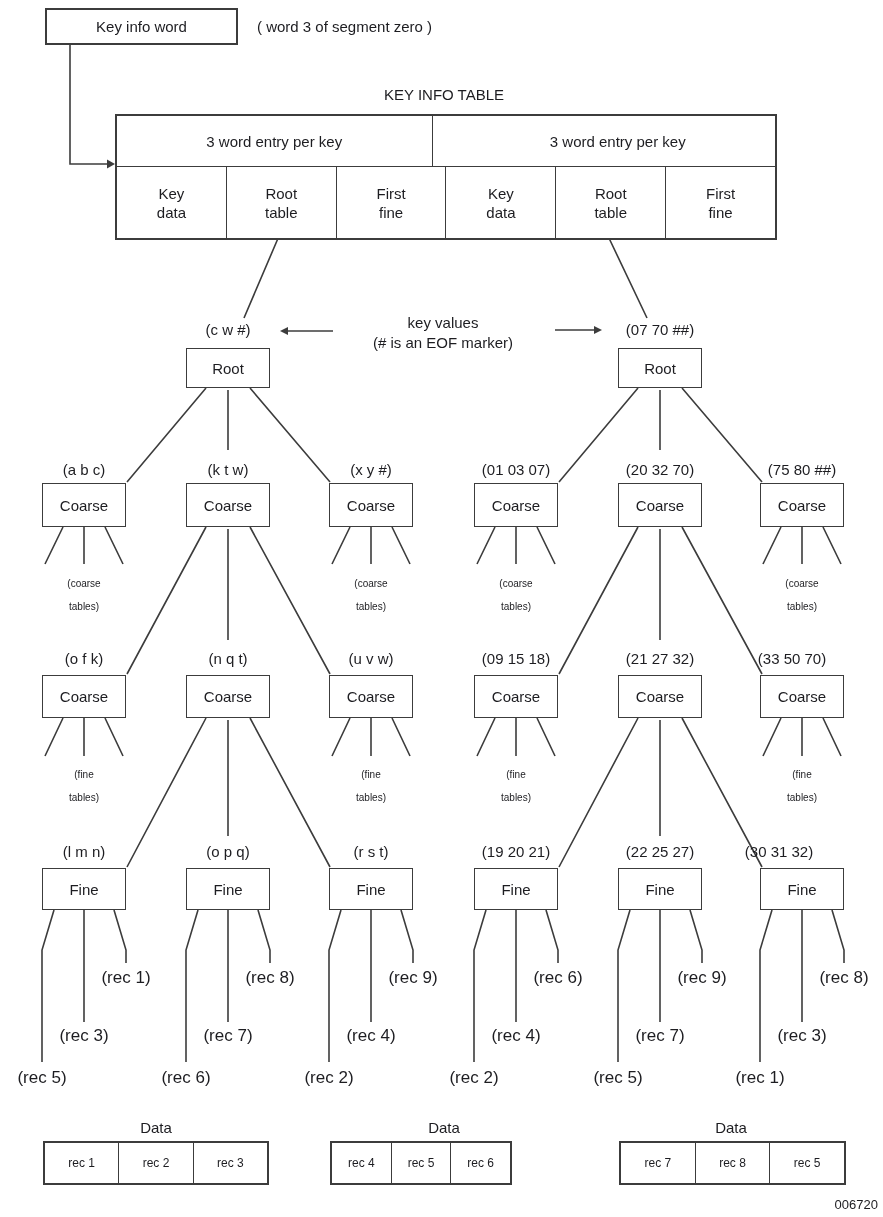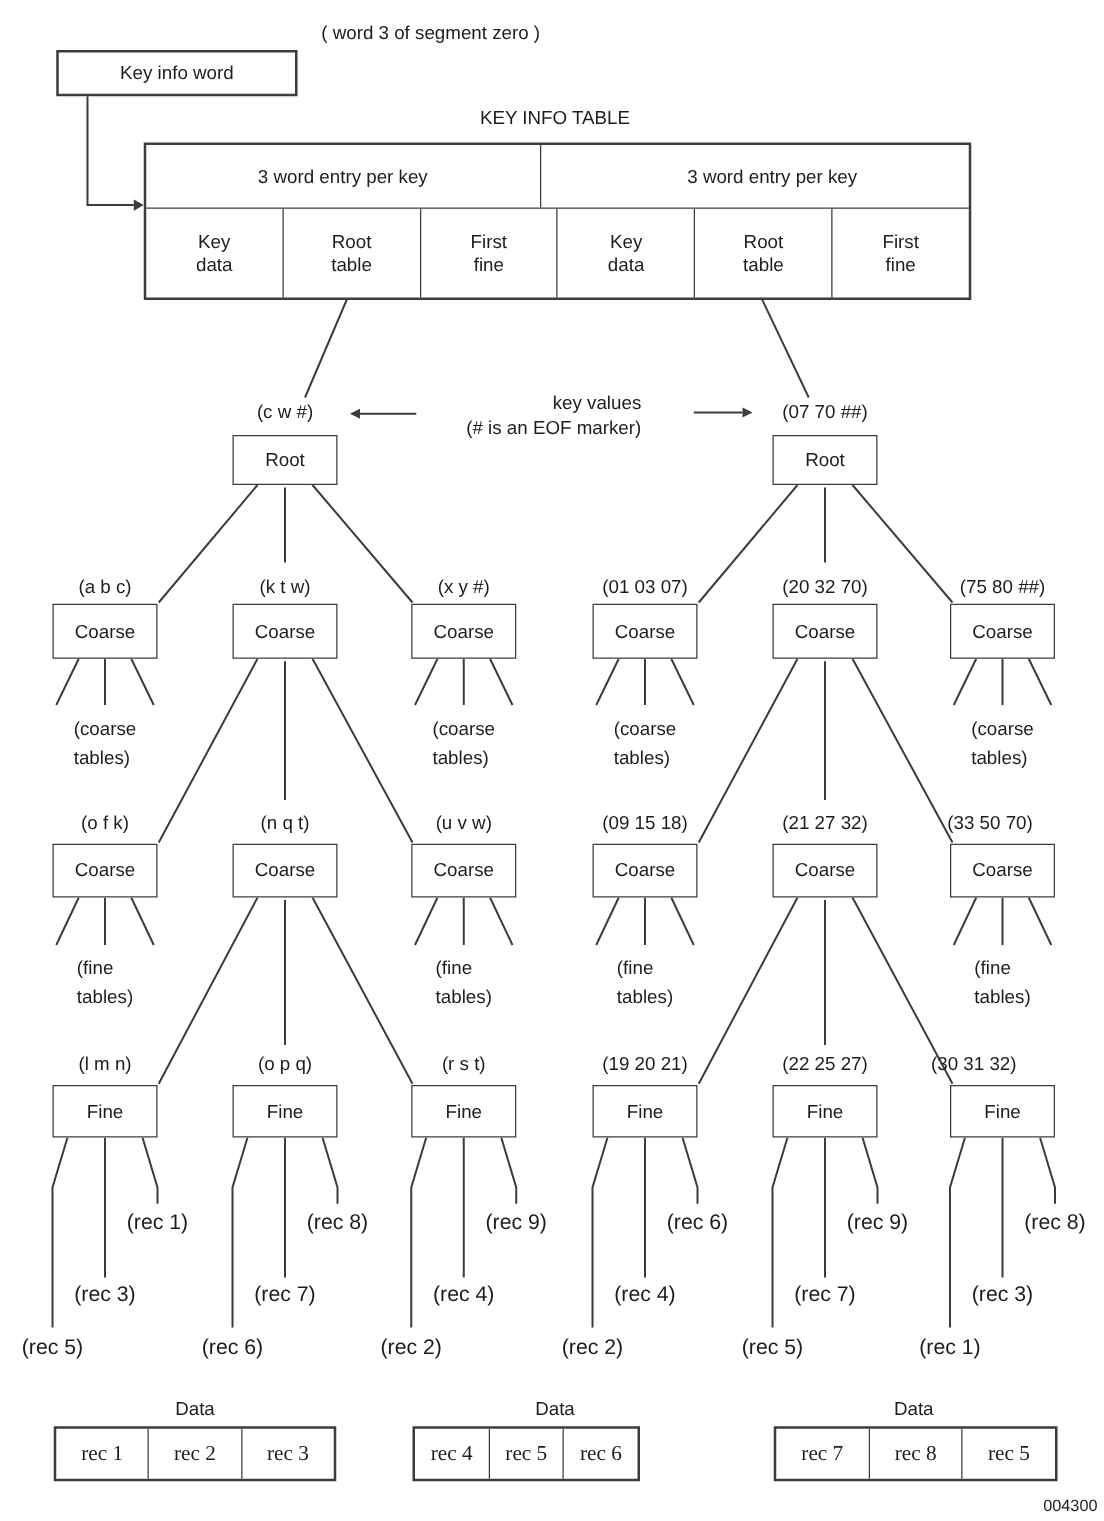--- a/index.html
+++ b/index.html
@@ -9,50 +9,50 @@
   html,body{margin:0;padding:0;background:#fff;}
   .canvas{
     position:relative;width:883px;height:1217px;background:#ffffff;
     font-family:"Liberation Sans", sans-serif;color:var(--ink);
     overflow:hidden;
   }
   svg.wires{position:absolute;left:0;top:0;width:883px;height:1217px;}
   
   .kiw{position:absolute;left:45px;top:8px;width:193px;height:37px;
        border:2px solid var(--line);background:#fff;box-sizing:border-box;
-       display:flex;align-items:center;justify-content:center;font-size:15px;margin-top:32px;}
+       display:flex;align-items:center;justify-content:center;font-size:15px;}
   .segnote{position:absolute;left:257px;top:18px;font-size:15px;white-space:nowrap;}
   .ktitle{position:absolute;left:444px;top:86px;transform:translateX(-50%);font-size:15px;white-space:nowrap;}
   
   .ktable{position:absolute;left:115px;top:114px;width:658px;height:122px;
           border:2px solid var(--line);background:#fff;display:flex;flex-direction:column;}
   .krow1{height:50px;display:flex;border-bottom:1.7px solid var(--line);gap:28px;}
   .kgroup{flex:1;display:flex;align-items:center;justify-content:center;font-size:15px;}
   .kgroup:first-child{border-right:1.7px solid var(--line);}
   .krow2{flex:1;display:flex;}
   .kcell{flex:1;display:flex;flex-direction:column;align-items:center;justify-content:center;
          font-size:15px;line-height:19px;text-align:center;}
   .kcell + .kcell{border-left:1.7px solid var(--line);}
   
   .anno{position:absolute;left:443px;top:313px;transform:translateX(-50%);
-        text-align:right;font-size:15px;line-height:20px;white-space:nowrap;}
+        text-align:center;font-size:15px;line-height:20px;white-space:nowrap;}
   
   .tag{position:absolute;transform:translateX(-50%);font-size:15px;white-space:nowrap;}
   .nbox{position:absolute;width:84px;border:1.7px solid var(--line);background:#fff;
         box-sizing:border-box;display:flex;align-items:center;justify-content:center;font-size:15px;}
   .h40{height:40px}.h44{height:44px}.h43{height:43px}.h42{height:42px}
-  .note{position:absolute;transform:translateX(-50%);
-        font-size:15px;line-height:23px;white-space:nowrap;}
+  .note{position:absolute;transform:translateX(-50%);text-align:center;
+        font-size:10px;line-height:23px;white-space:nowrap;}
   .note span{display:block;}
   .rec{position:absolute;transform:translateX(-50%);font-size:17px;white-space:nowrap;}
   
   .dtitle{position:absolute;transform:translateX(-50%);font-size:15px;}
   .dtable{position:absolute;top:1141px;height:44px;border:2px solid var(--line);
           box-sizing:border-box;background:#fff;display:flex;}
-  .dcell{flex:1;display:flex;align-items:center;justify-content:center;font-size:17px;font-family:Liberation Serif, serif;}
+  .dcell{flex:1;display:flex;align-items:center;justify-content:center;font-size:12px;}
   .dcell + .dcell{border-left:1.7px solid var(--line);}
   .fignum{position:absolute;left:878px;top:1197px;transform:translateX(-100%);font-size:13px;}
 </style>
 </head>
 <body>
 
 <div class="canvas">
 
   <svg class="wires" viewBox="0 0 883 1217" xmlns="http://www.w3.org/2000/svg">
     <g stroke="#3c3c3c" stroke-width="1.6" fill="none">
@@ -244,14 +244,14 @@
     <div class="dcell">rec 6</div>
   </div>
 
   <div class="dtitle" style="left:731px;top:1119px">Data</div>
   <div class="dtable" style="left:619px;width:227px">
     <div class="dcell">rec 7</div>
     <div class="dcell">rec 8</div>
     <div class="dcell">rec 5</div>
   </div>
 
-  <div class="fignum">004300</div>
+  <div class="fignum">006720</div>
 </div>
 
 </body></html>

